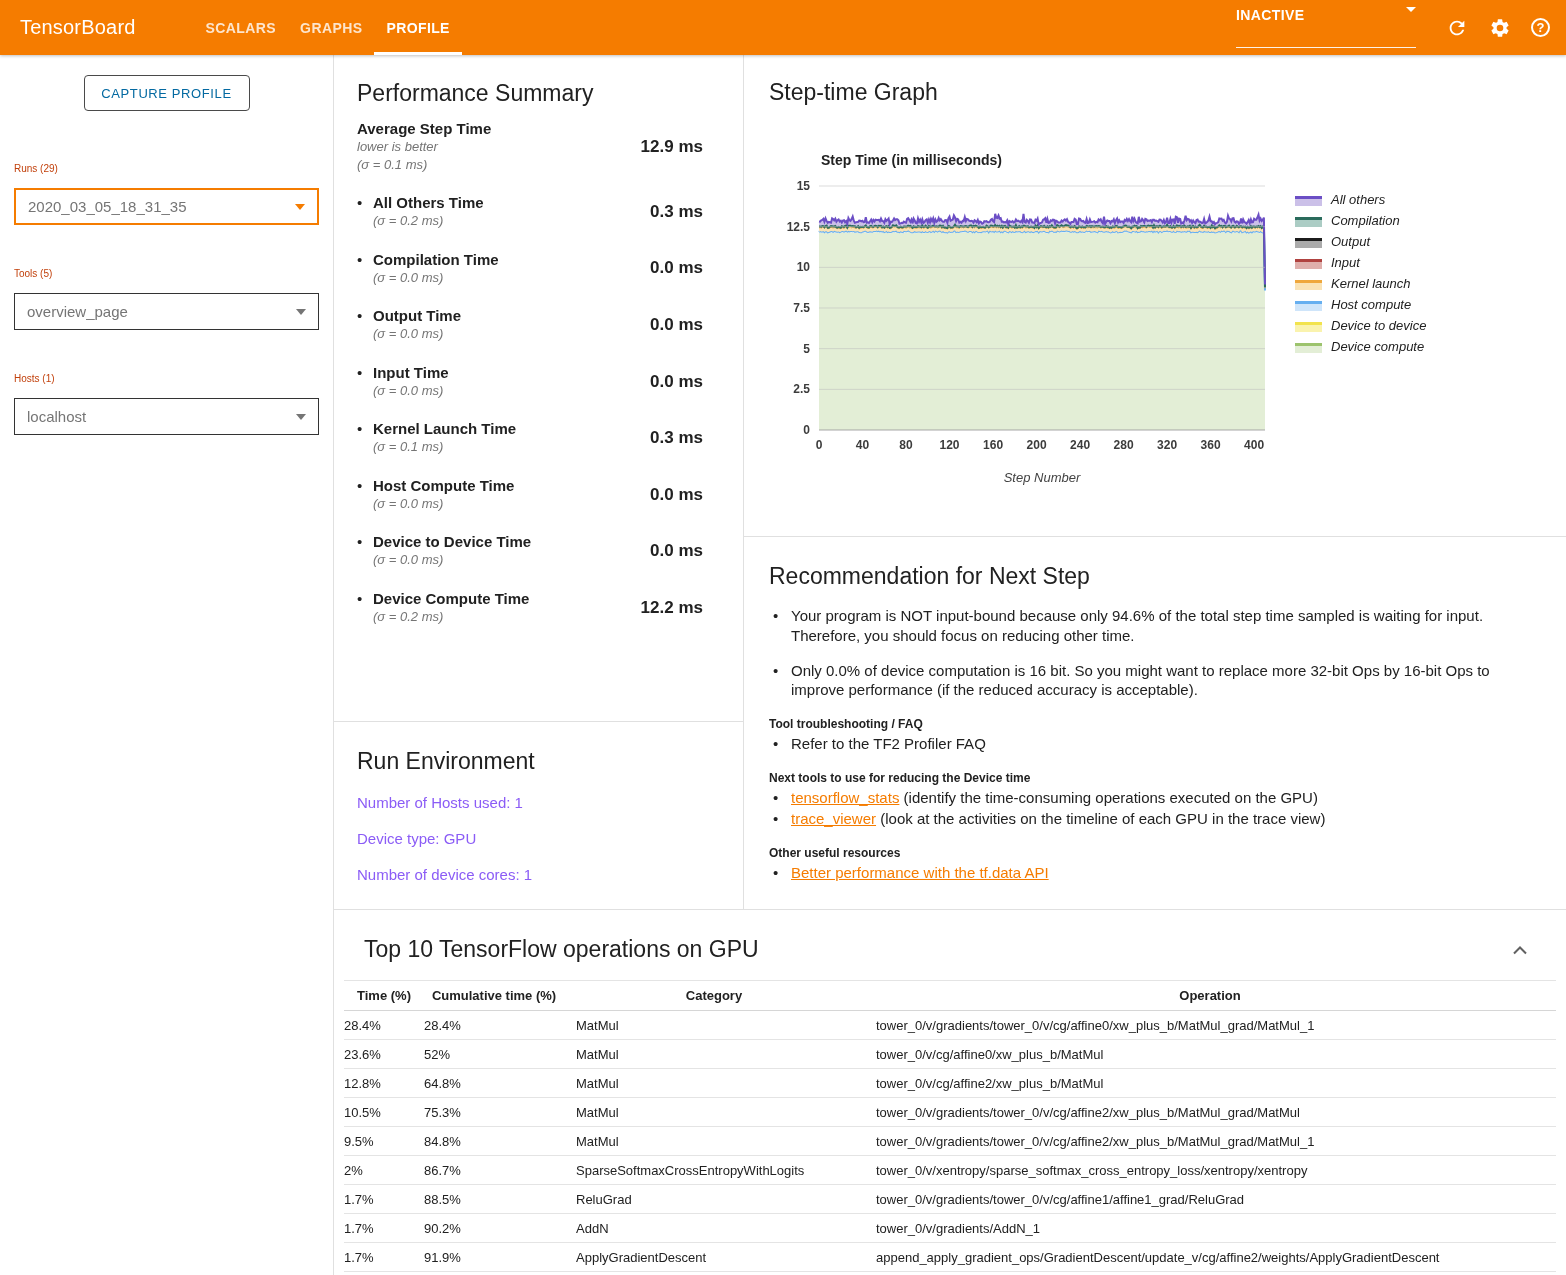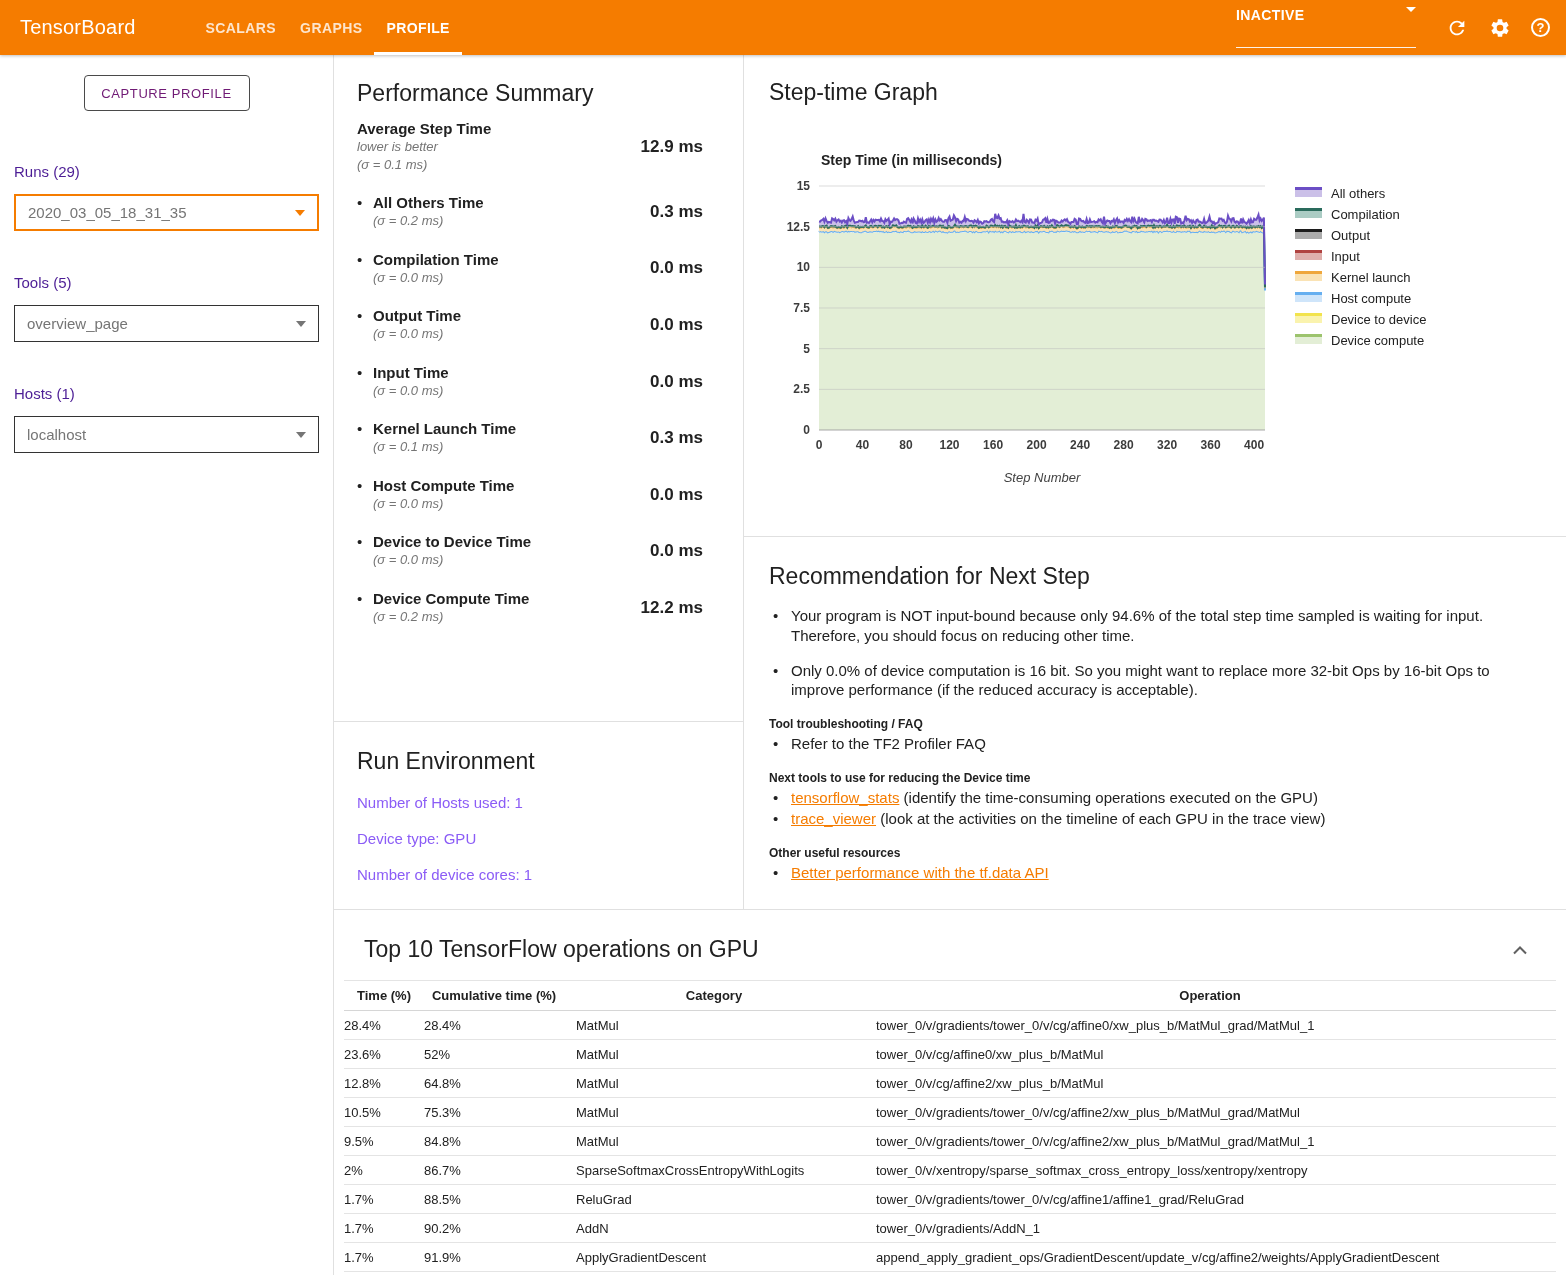--- a/index.html
+++ b/index.html
@@ -31,25 +31,25 @@
   .content { display: flex; height: 1220px; }
   .sidebar { width: 334px; border-right: 1px solid #e0e0e0; padding-top: 20px; flex: none; }
   .main { flex: 1; display: flex; flex-direction: column; }
   .main-grid { display: flex; height: 855px; border-bottom: 1px solid #e0e0e0; }
   .summary-col { width: 410px; border-right: 1px solid #e0e0e0; flex: none; }
   .right-col { flex: 1; }
 
   
   .capture-btn { display: block; margin: 0 auto; width: 166px; height: 36px; background: #fff;
     border: 1px solid #4a4a4a; border-radius: 4px; font-family: inherit; font-size: 13px; font-weight: 500;
-    letter-spacing: .6px; color: #701a75; cursor: pointer; }
+    letter-spacing: .6px; color: #0369a1; cursor: pointer; }
   .field { margin: 0 14px; }
   .field-runs { margin-top: 52px; }
   .field-gap { margin-top: 43px; }
-  .field label { display: block; font-size: 15px; color: #4c1d95; margin-bottom: 14px; }
+  .field label { display: block; font-size: 10px; color: #c2410c; margin-bottom: 14px; }
   .select { height: 37px; border: 1px solid #333; display: flex; align-items: center;
     justify-content: space-between; padding: 0 12px; cursor: pointer; background: #fff; }
   .select span.val { font-size: 15px; color: #757575; }
   .select-active { border: 2px solid #f57c00; }
 
   
   h1.sec-title { font-size: 23px; font-weight: 400; color: #212121; }
 
   
   .perf { height: 667px; border-bottom: 1px solid #e0e0e0; padding: 25px 40px 0 23px; }
@@ -72,21 +72,21 @@
 
   
   .graph-sec { height: 482px; border-bottom: 1px solid #e0e0e0; padding: 24px 20px 0 25px; }
   .chart-wrap { display: flex; margin-top: 46px; }
   .chart-area { width: 510px; flex: none; }
   .chart-title { font-size: 14px; font-weight: 700; color: #212121; margin-left: 52px; }
   #chart-svg { margin-top: 6px; }
   .xlabel { width: 446px; margin-left: 50px; text-align: center; font-size: 13px; font-style: italic;
     color: #424242; margin-top: 2px; }
   .legend { list-style: none; margin-left: 16px; margin-top: 34px; }
-  .legend li { display: flex; align-items: flex-start; height: 21px; }
+  .legend li { display: flex; align-items: flex-end; height: 21px; font-style: italic; }
   .swatch { position: relative; width: 27px; height: 12px; margin-right: 9px; flex: none; }
   .sw-fill { position: absolute; left: 0; right: 0; top: 4px; height: 7px; }
   .sw-line { position: absolute; left: 0; right: 0; top: 1px; height: 3px; }
   .legend-label { font-size: 13px; color: #212121; }
 
   
   .reco-sec { height: 373px; padding: 26px 40px 0 25px; }
   .reco-sec ul { list-style: none; }
   .reco-bullets { margin-top: 16px; }
   .reco-bullets li { font-size: 15px; line-height: 1.32; margin-bottom: 15px; padding-left: 22px; position: relative; }

